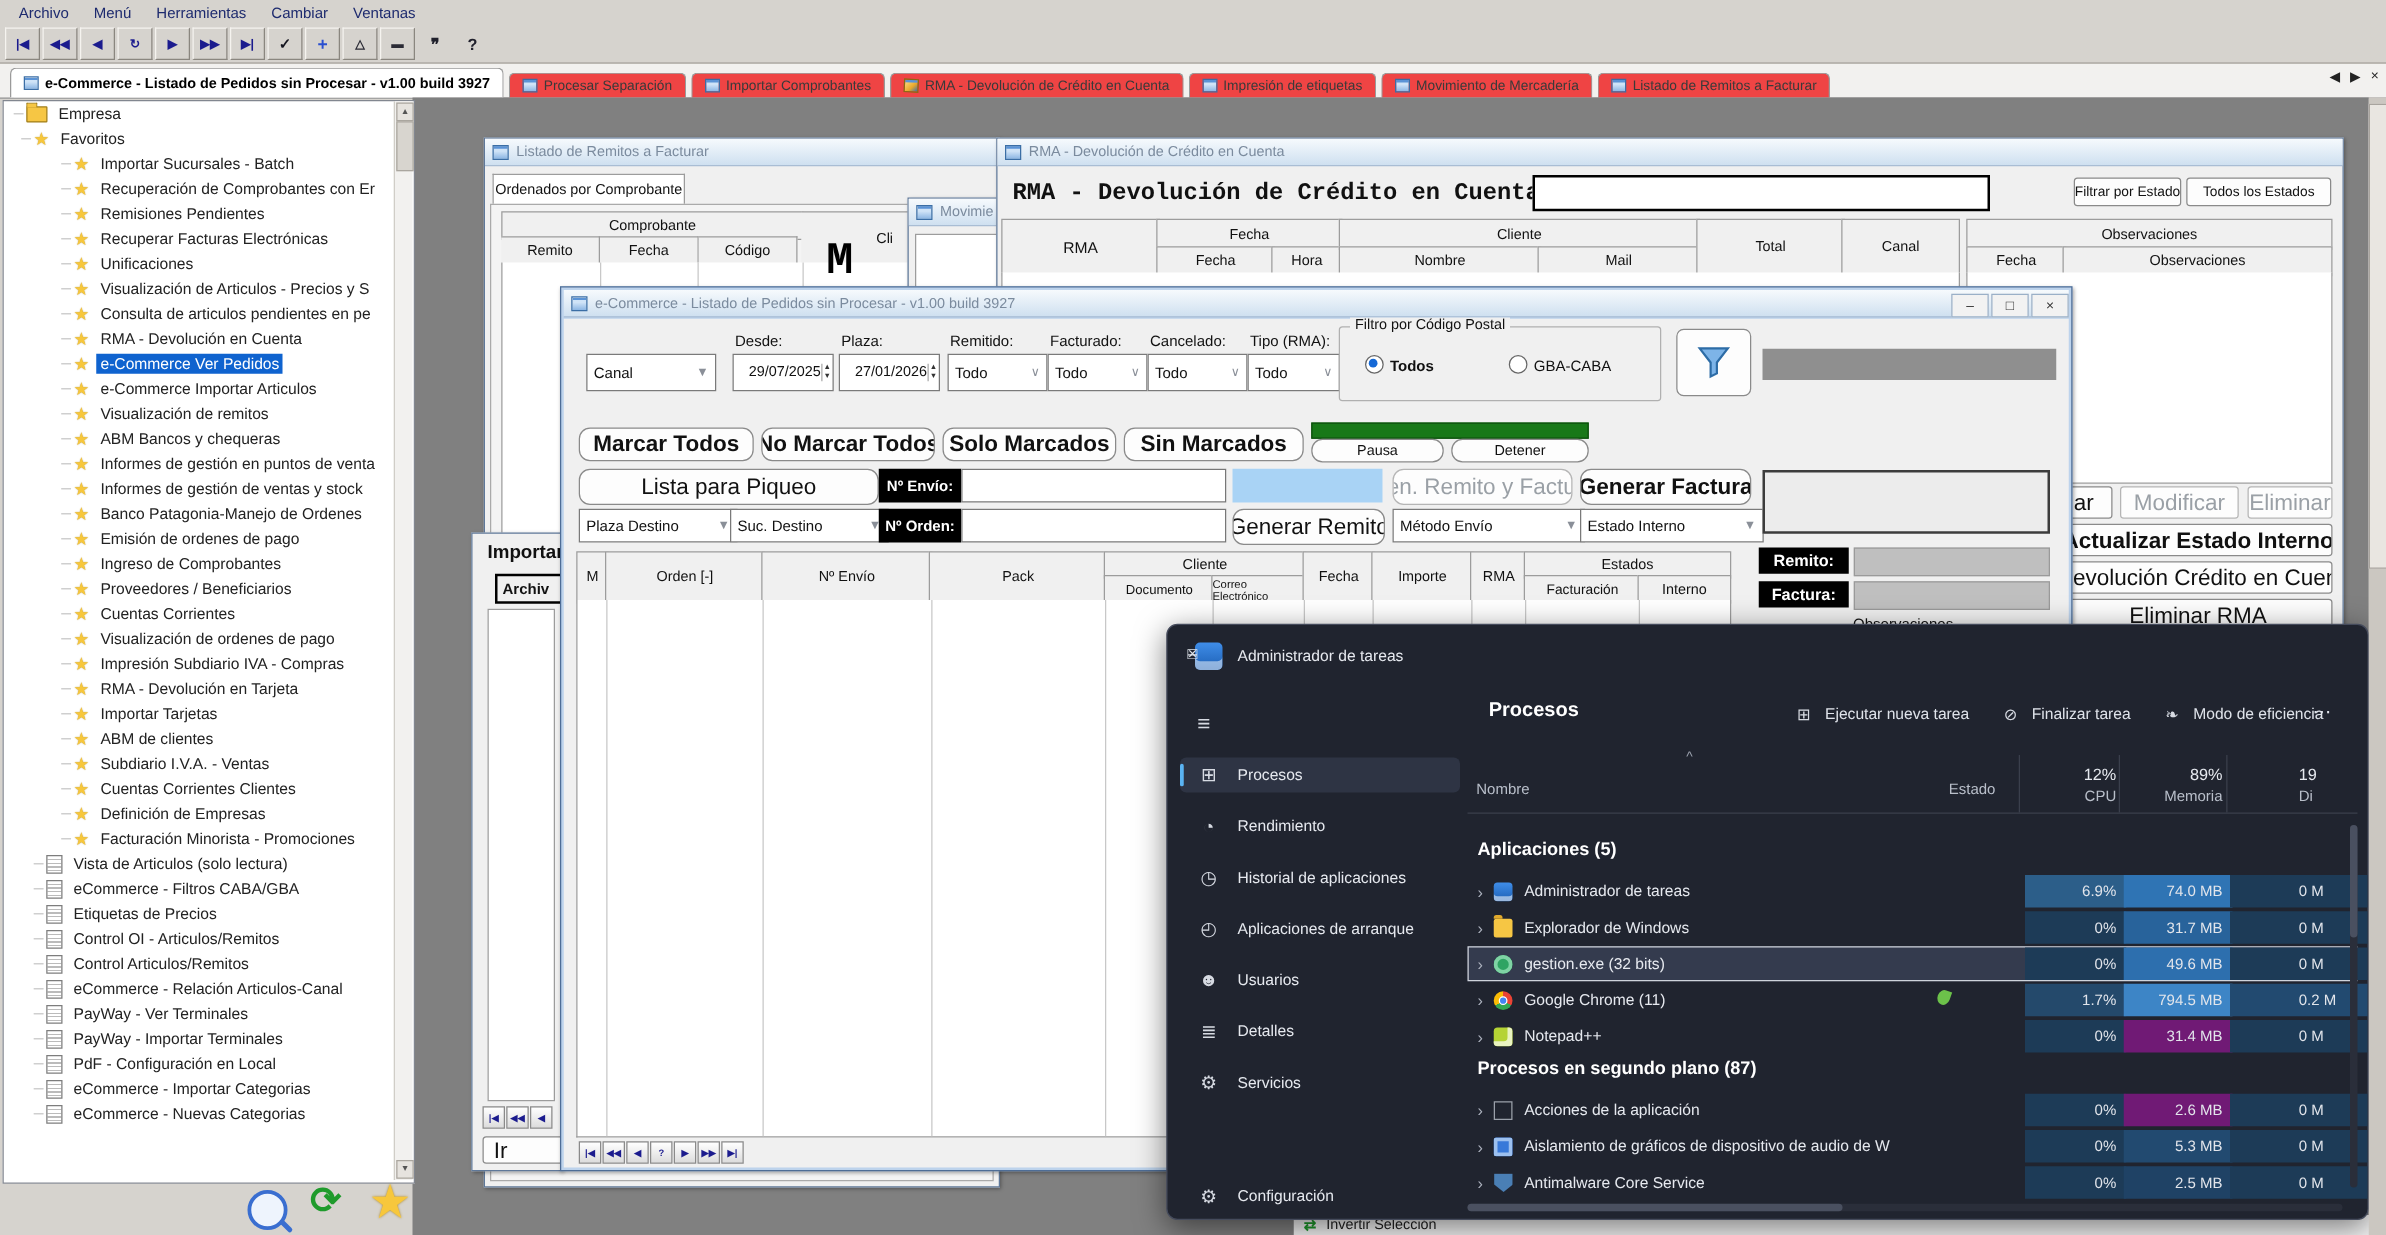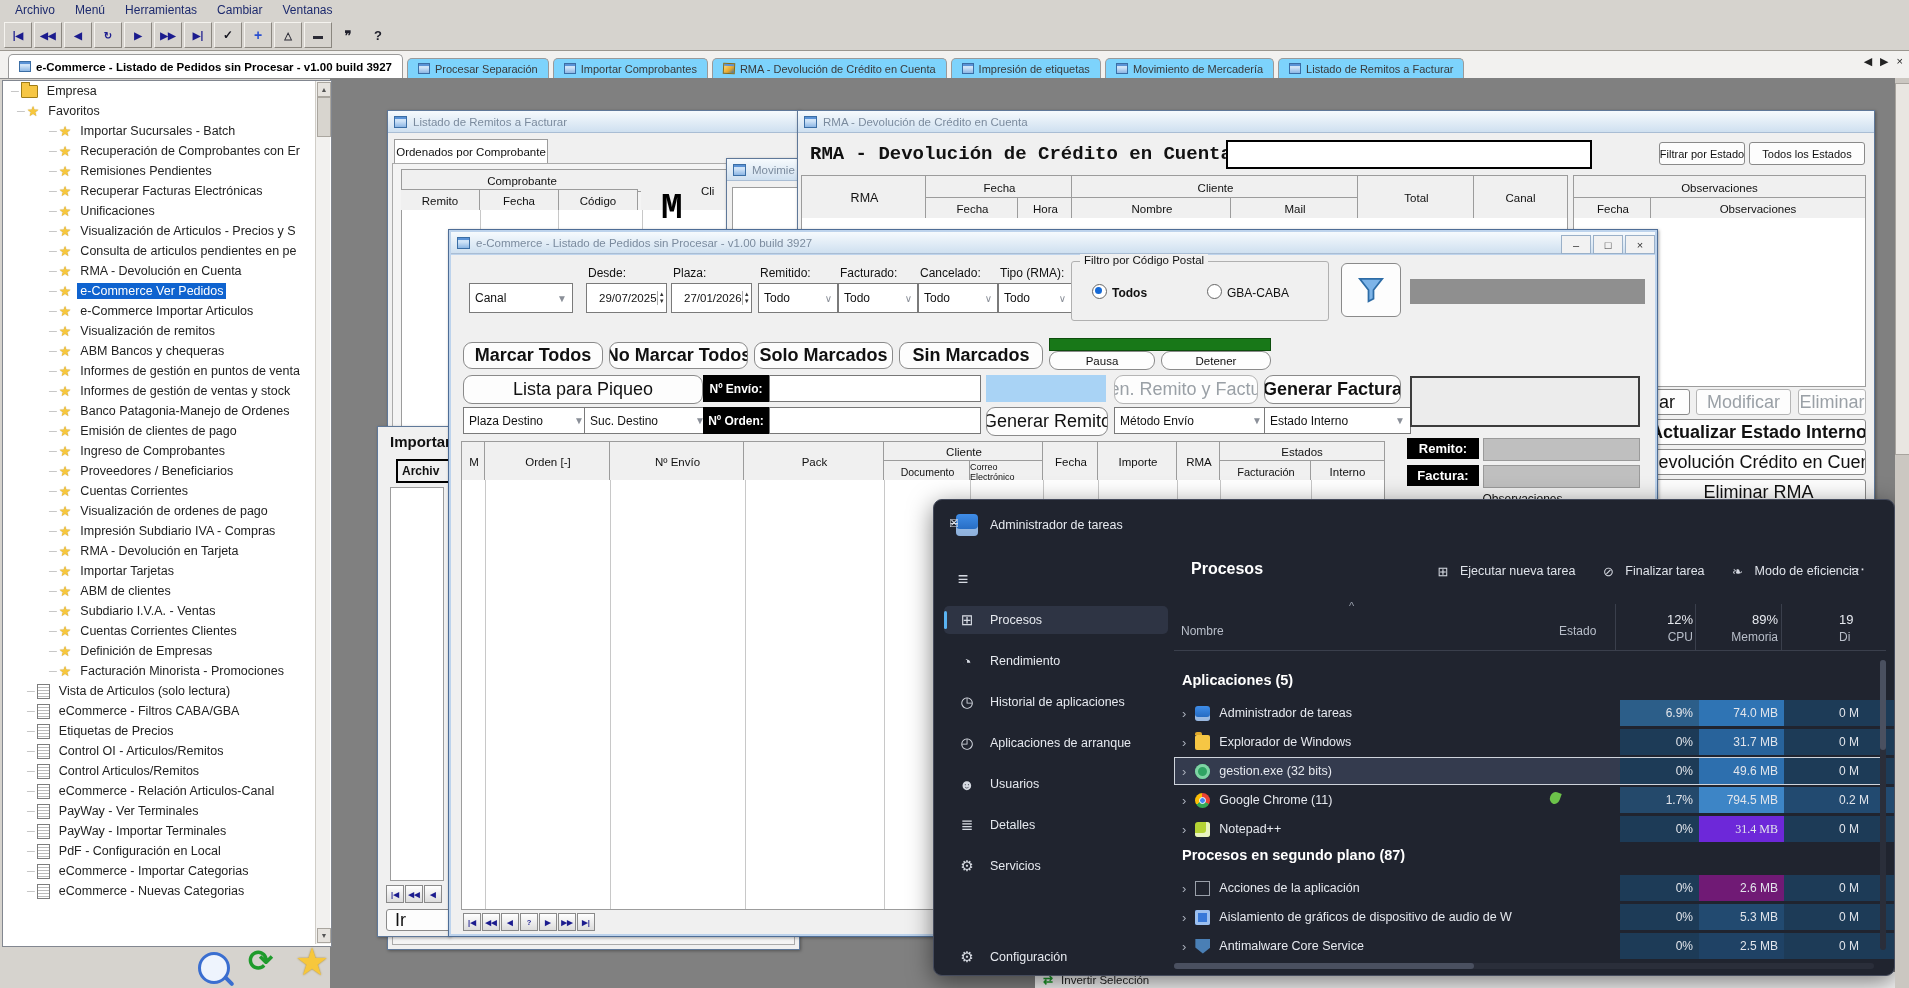--- a/index.html
+++ b/index.html
@@ -9,21 +9,21 @@
   #menubar{left:0;top:0;width:100%;height:20px;display:flex;align-items:center;gap:2px;padding-left:6px;background:#d6d3ce;}
   .mitem{padding:2px 9px;color:#1d2a6e;cursor:default;}
   #toolbar{left:0;top:20px;width:100%;height:30px;background:#d6d3ce;border-bottom:1px solid #9a968f;display:flex;align-items:center;padding-left:4px;gap:2px;}
   .tbtn{width:26px;height:24px;display:flex;align-items:center;justify-content:center;background:#d6d3ce;border:1px solid;border-color:#f5f3ef #8a867f #8a867f #f5f3ef;font-weight:bold;font-size:10px;color:#1b1b8e;}
   .tbtn.g-check{color:#15151f;font-size:12px;}
   .tbtn.g-add{color:#2a4fd0;font-size:14px;}
   .tbtn.g-tri,.tbtn.g-minus{color:#2b2b35;}
   .tbtn.g-quote,.tbtn.g-help{border-color:transparent;background:transparent;color:#20202c;font-size:13px;}
   
   #tabbar{left:0;top:51px;width:100%;height:27px;background:#f2f1ef;border-bottom:1px solid #8d8d8d;display:flex;align-items:flex-end;padding-left:8px;}
-  .tab{height:19px;display:flex;align-items:center;gap:5px;padding:0 10px;border:1px solid #9a9a9a;border-bottom:none;border-radius:5px 5px 0 0;background:#7dd3fc;color:#3a3a3a;font-size:11px;white-space:nowrap;margin-right:4px;}
+  .tab{height:19px;display:flex;align-items:center;gap:5px;padding:0 10px;border:1px solid #9a9a9a;border-bottom:none;border-radius:5px 5px 0 0;background:#ef4444;color:#3a3a3a;font-size:11px;white-space:nowrap;margin-right:4px;}
   .tab.active{height:23px;background:#fff;font-weight:bold;color:#000;font-size:11.5px;}
   .tabicon{width:10px;height:9px;border:1px solid #3b6ea5;background:linear-gradient(#cfe3f7 40%,#8cb6e4);box-shadow:inset 0 2px 0 #5b93d6;}
   .tabicon.rma-ic{border:1px solid #8a6a14;background:linear-gradient(135deg,#ffe18a,#e8a82c 60%,#3b6ea5);transform:rotate(3deg);}
   #tabnav{position:absolute;right:6px;top:55px;display:flex;gap:8px;color:#222;font-size:11px;}
   #tabnav span{cursor:default;}
   
   #treepanel{left:2px;top:80px;width:328px;height:865px;background:#fff;border:1px solid #828790;overflow:hidden;}
   .trow{height:20px;display:flex;align-items:center;white-space:nowrap;font-size:12.5px;color:#222;}
   .trow.lvl0{padding-left:8px;}
   .trow.lvl1{padding-left:14px;}
@@ -259,21 +259,21 @@
           <span class="tlabel">Informes de gestión de ventas y stock</span>
         </div>
         <div class="trow lvl2">
           <span class="guide">─</span>
           <span class="tic star"></span>
           <span class="tlabel">Banco Patagonia-Manejo de Ordenes</span>
         </div>
         <div class="trow lvl2">
           <span class="guide">─</span>
           <span class="tic star"></span>
-          <span class="tlabel">Emisión de clientes de pago</span>
+          <span class="tlabel">Emisión de ordenes de pago</span>
         </div>
         <div class="trow lvl2">
           <span class="guide">─</span>
           <span class="tic star"></span>
           <span class="tlabel">Ingreso de Comprobantes</span>
         </div>
         <div class="trow lvl2">
           <span class="guide">─</span>
           <span class="tic star"></span>
           <span class="tlabel">Proveedores / Beneficiarios</span>
@@ -750,21 +750,21 @@
                 <div class="hcell" style="left: 610px; width: 92px; justify-content: flex-start; padding-left: 55px; background: rgb(34, 74, 112);">0.2 M</div>
               </div>
             <div class="prow" style="top: 315px;">
                 <div class="nm">
                   <span class="chev">›</span>
                   <span class="pic ic-npp"></span>
                   <span>Notepad++</span>
                 </div>
                 <span class="leafcell"></span>
                 <div class="hcell" style="left: 446px; width: 73px; background: rgb(29, 59, 87);">0%</div>
-                <div class="hcell" style="left: 525px; width: 79px; background: #6d28d9; font-family: Liberation Serif, serif;">31.4 MB</div>
+                <div class="hcell" style="left: 525px; width: 79px; background: #701a75;">31.4 MB</div>
                 <div class="hcell" style="left: 610px; width: 92px; justify-content: flex-start; padding-left: 55px; background: rgb(29, 59, 87);">0 M</div>
               </div>
           </div>
         </div>
         <div>
           <div class="abs pgroup-title" style="left: 248px; width: 400px; height: 24px; top: 347px;">Procesos en segundo plano (87)</div>
           <div>
 
           <div class="prow" style="top: 374px;">
                 <div class="nm">

